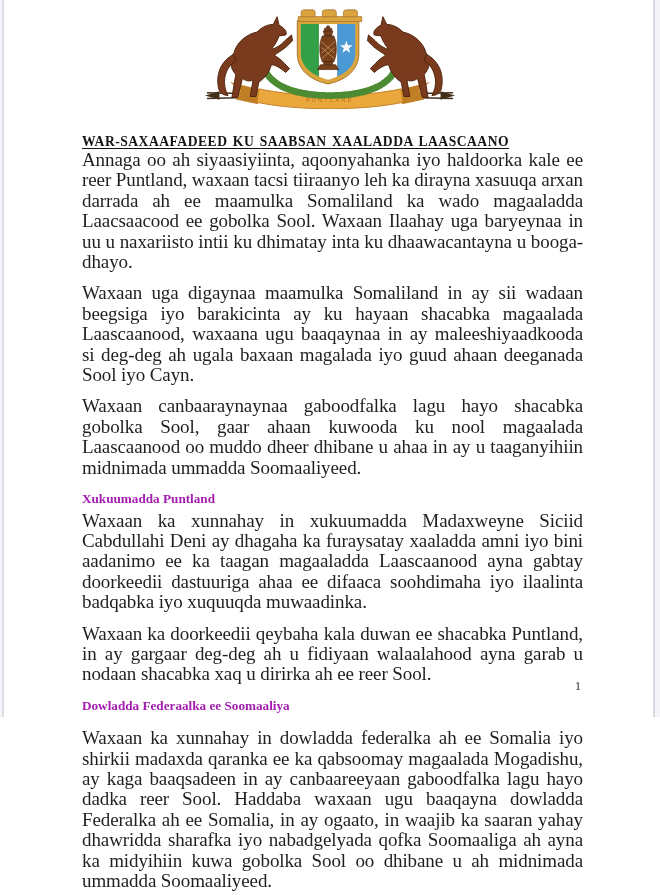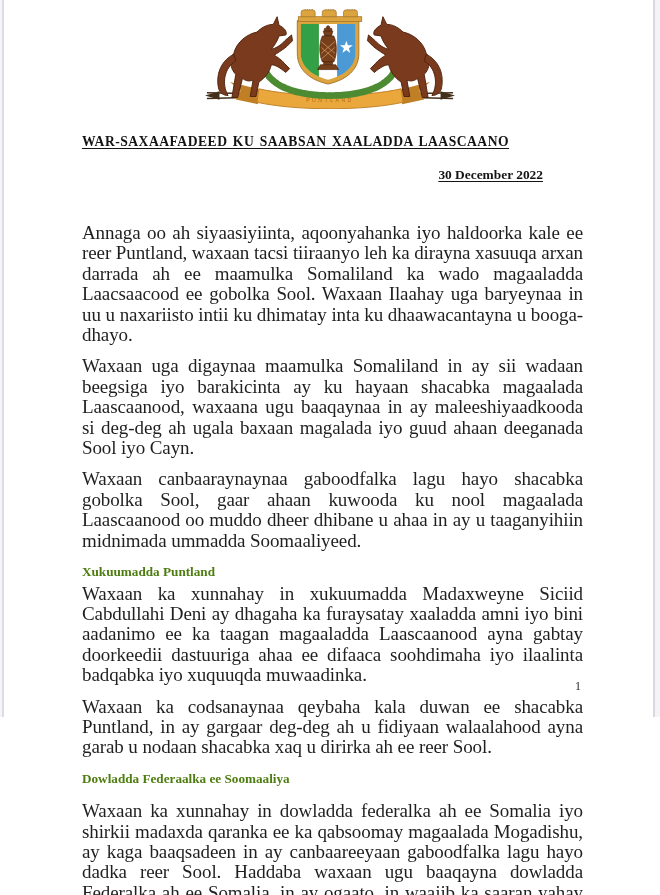--- a/index.html
+++ b/index.html
@@ -46,21 +46,21 @@
     font-size:19px;
     line-height:20.4px;
     letter-spacing:-0.1px;
     text-align:justify;
     margin:0 0 11px 0;
   }
   .body-text h2{
     font-size:13.2px;
     line-height:20.4px;
     font-weight:bold;
-    color:#4d7c0f;
+    color:#a21caf;
     margin:7px 0 12px 0;
     text-align:left;
   }
   .body-text h2.tight{margin-bottom:1px;}
   .page-number{
     position:absolute;
     right:79px;
     bottom:23px;
     font-size:12px;
     color:#2a2a2a;
@@ -161,29 +161,28 @@
         <path d="M100 8 V3.5 Q100 1 102.5 1 H112 Q114.5 1 114.5 3.5 V8 Z"></path>
         <path d="M122 8 V3.5 Q122 1 124.5 1 H134 Q136.5 1 136.5 3.5 V8 Z"></path>
         <path d="M144 8 V3.5 Q144 1 146.5 1 H156 Q158.5 1 158.5 3.5 V8 Z"></path>
         <path d="M104 1 v-1.5 h2.6 v1.5 M109 1 v-1.5 h2.6 v1.5 M126 1 v-1.5 h2.6 v1.5 M131 1 v-1.5 h2.6 v1.5 M148 1 v-1.5 h2.6 v1.5 M153 1 v-1.5 h2.6 v1.5" fill="none"></path>
       </g>
     </svg>
   </div>
 
   <div class="content">
     <h1 class="doc-title">WAR-SAXAAFADEED KU SAABSAN XAALADDA LAASCAANO</h1>
-    <div class="doc-date">30 December 2022</div>
 
     <section class="body-text">
       <p>Annaga oo ah siyaasiyiinta, aqoonyahanka iyo haldoorka kale ee reer Puntland, waxaan tacsi tiiraanyo leh ka dirayna xasuuqa arxan darrada ah ee maamulka Somaliland ka wado magaaladda Laacsaacood ee gobolka Sool. Waxaan Ilaahay uga baryeynaa in uu u naxariisto intii ku dhimatay inta ku dhaawacantayna u booga-dhayo.</p>
       <p>Waxaan uga digaynaa maamulka Somaliland in ay sii wadaan beegsiga iyo barakicinta ay ku hayaan shacabka magaalada Laascaanood, waxaana ugu baaqaynaa in ay maleeshiyaadkooda si deg-deg ah ugala baxaan magalada iyo guud ahaan deeganada Sool iyo Cayn.</p>
       <p>Waxaan canbaaraynaynaa gaboodfalka lagu hayo shacabka gobolka Sool, gaar ahaan kuwooda ku nool magaalada Laascaanood oo muddo dheer dhibane u ahaa in ay u taaganyihiin midnimada ummadda Soomaaliyeed.</p>
       <h2 class="tight">Xukuumadda Puntland</h2>
       <p>Waxaan ka xunnahay in xukuumadda Madaxweyne Siciid Cabdullahi Deni ay dhagaha ka furaysatay xaaladda amni iyo bini aadanimo ee ka taagan magaaladda Laascaanood ayna gabtay doorkeedii dastuuriga ahaa ee difaaca soohdimaha iyo ilaalinta badqabka iyo xuquuqda muwaadinka.</p>
-      <p>Waxaan ka codsanaynaa qeybaha kala duwan ee shacabka Puntland, in ay gargaar deg-deg ah u fidiyaan walaalahood ayna garab u nodaan shacabka xaq u dirirka ah ee reer Sool.</p>
+      <p>Waxaan ka doorkeedii qeybaha kala duwan ee shacabka Puntland, in ay gargaar deg-deg ah u fidiyaan walaalahood ayna garab u nodaan shacabka xaq u dirirka ah ee reer Sool.</p>
       <h2>Dowladda Federaalka ee Soomaaliya</h2>
       <p>Waxaan ka xunnahay in dowladda federalka ah ee Somalia iyo shirkii madaxda qaranka ee ka qabsoomay magaalada Mogadishu, ay kaga baaqsadeen in ay canbaareeyaan gaboodfalka lagu hayo dadka reer Sool. Haddaba waxaan ugu baaqayna dowladda Federalka ah ee Somalia, in ay ogaato, in waajib ka saaran yahay dhawridda sharafka iyo nabadgelyada qofka Soomaaliga ah ayna ka midyihiin kuwa gobolka Sool oo dhibane u ah midnimada ummadda Soomaaliyeed.</p>
     </section>
   </div>
 
   <div class="page-number">1</div>
 
   <div class="edge-line-right"></div>
   <div class="edge-out-right"></div>
 </div>

